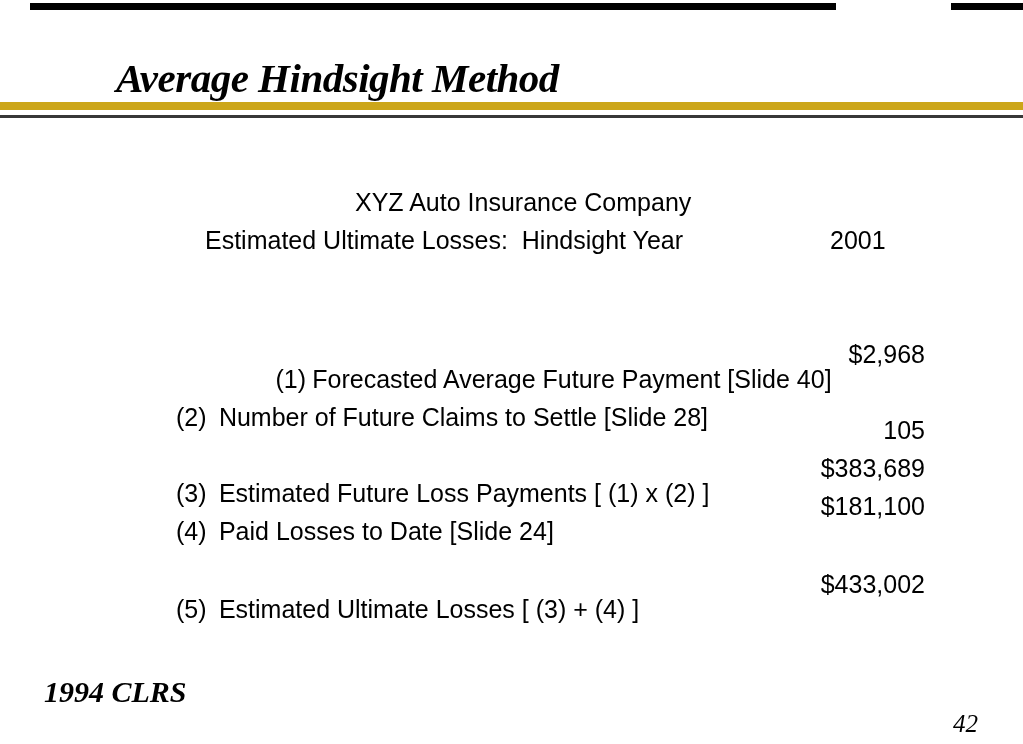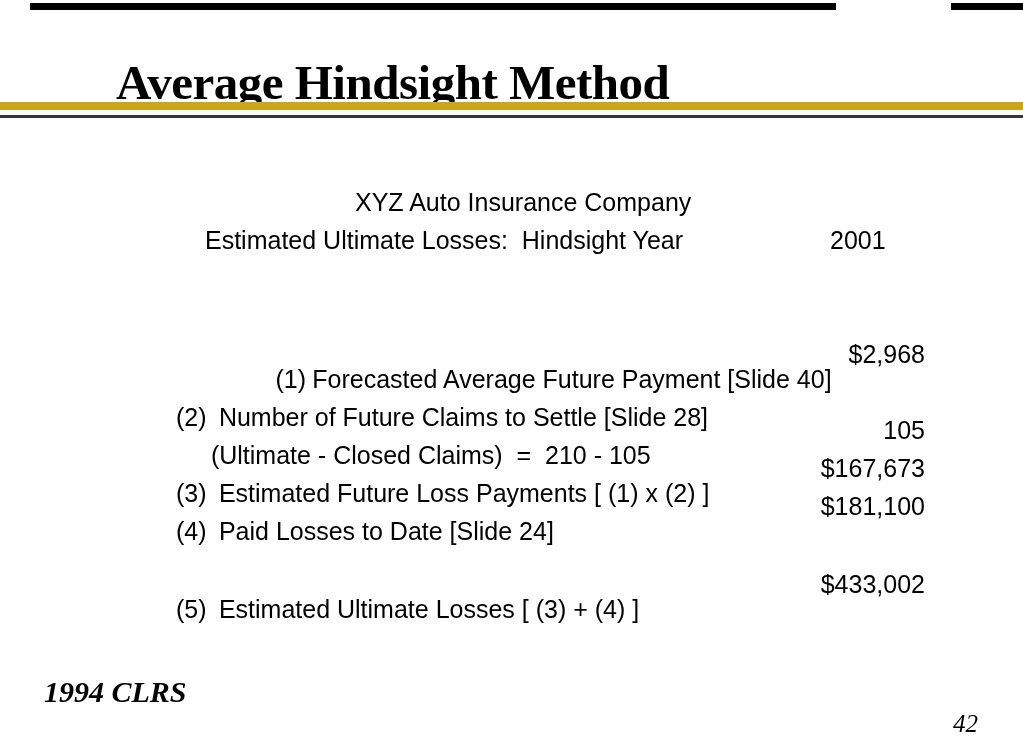--- a/index.html
+++ b/index.html
@@ -5,21 +5,21 @@
   html,body{margin:0;padding:0;}
   body{width:1023px;height:744px;background:#ffffff;overflow:hidden;position:relative;
        font-family:"Liberation Sans", sans-serif;color:#000;}
   
   .topbar{position:absolute;top:3px;height:7px;background:#000;}
   .topbar.left{left:30px;width:806px;}
   .topbar.right{left:951px;width:72px;}
   
   .slide-title{position:absolute;left:116px;top:58px;
     font-family:"Liberation Serif","DejaVu Serif",serif;
-    font-weight:bold;font-size:49px;line-height:1.0;
+    font-style:italic;font-weight:bold;font-size:41px;line-height:1.0;
     letter-spacing:-0.5px;white-space:pre;}
   
   .gold-rule{position:absolute;left:0;top:102px;width:1023px;height:8px;background:#CCA61A;}
   .dark-rule{position:absolute;left:0;top:115px;width:1023px;height:3px;background:#383838;}
   
   .h-line{position:absolute;font-size:25px;line-height:1.0;white-space:pre;}
   .h1{left:355px;top:190px;}
   .h2{left:205px;top:228px;}
   .year{left:830px;top:228px;}
   
@@ -55,26 +55,26 @@
 
 <div class="row r0">
   <span class="num">(1)</span><span class="label">Forecasted Average Future Payment [Slide 40]</span>
   <span class="value">$2,968</span>
 </div>
 <div class="row r1">
   <span class="num">(2)</span><span class="label">Number of Future Claims to Settle [Slide 28]</span>
   <span class="value"></span>
 </div>
 <div class="row r2 cont">
-  <span class="num"></span><span class="label">(Ultimate - Closed Claims)  =  210 - 105</span>
+  <span class="num"></span>
   <span class="value">105</span>
 </div>
 <div class="row r3">
   <span class="num">(3)</span><span class="label">Estimated Future Loss Payments [ (1) x (2) ]</span>
-  <span class="value">$167,673</span>
+  <span class="value">$383,689</span>
 </div>
 <div class="row r4">
   <span class="num">(4)</span><span class="label">Paid Losses to Date [Slide 24]</span>
   <span class="value">$181,100</span>
 </div>
 <div class="row r5">
   <span class="num">(5)</span><span class="label">Estimated Ultimate Losses [ (3) + (4) ]</span>
   <span class="value">$433,002</span>
 </div>
 

